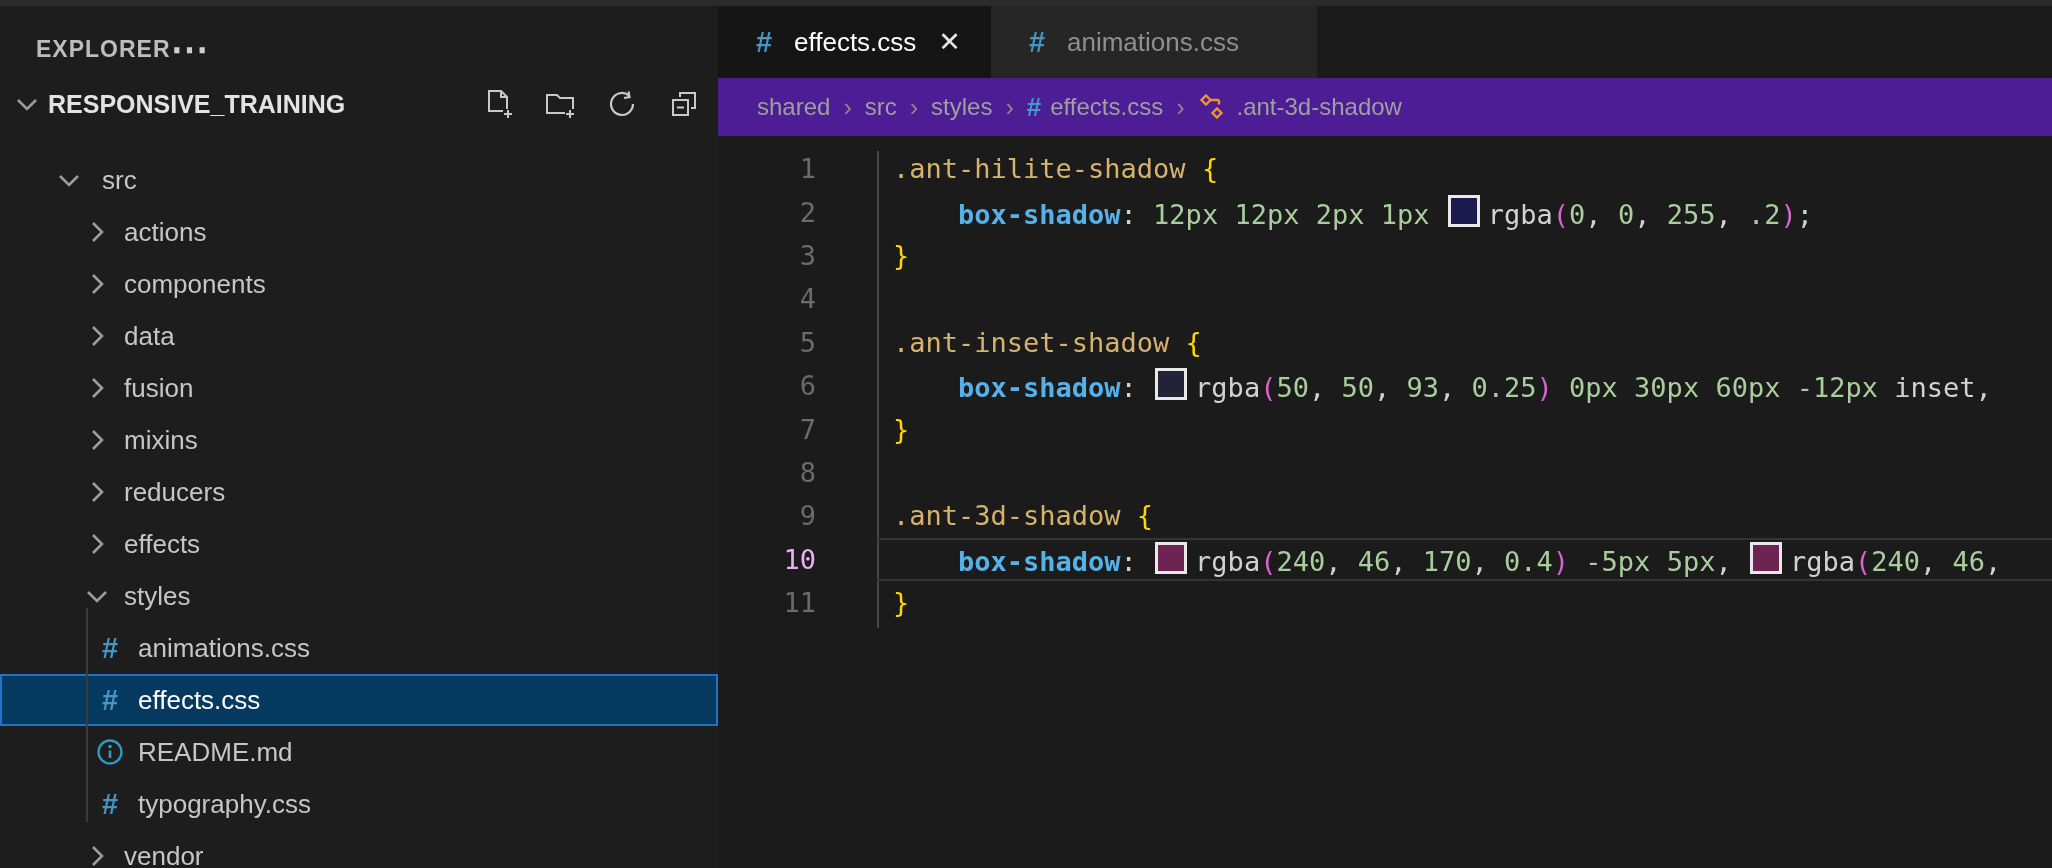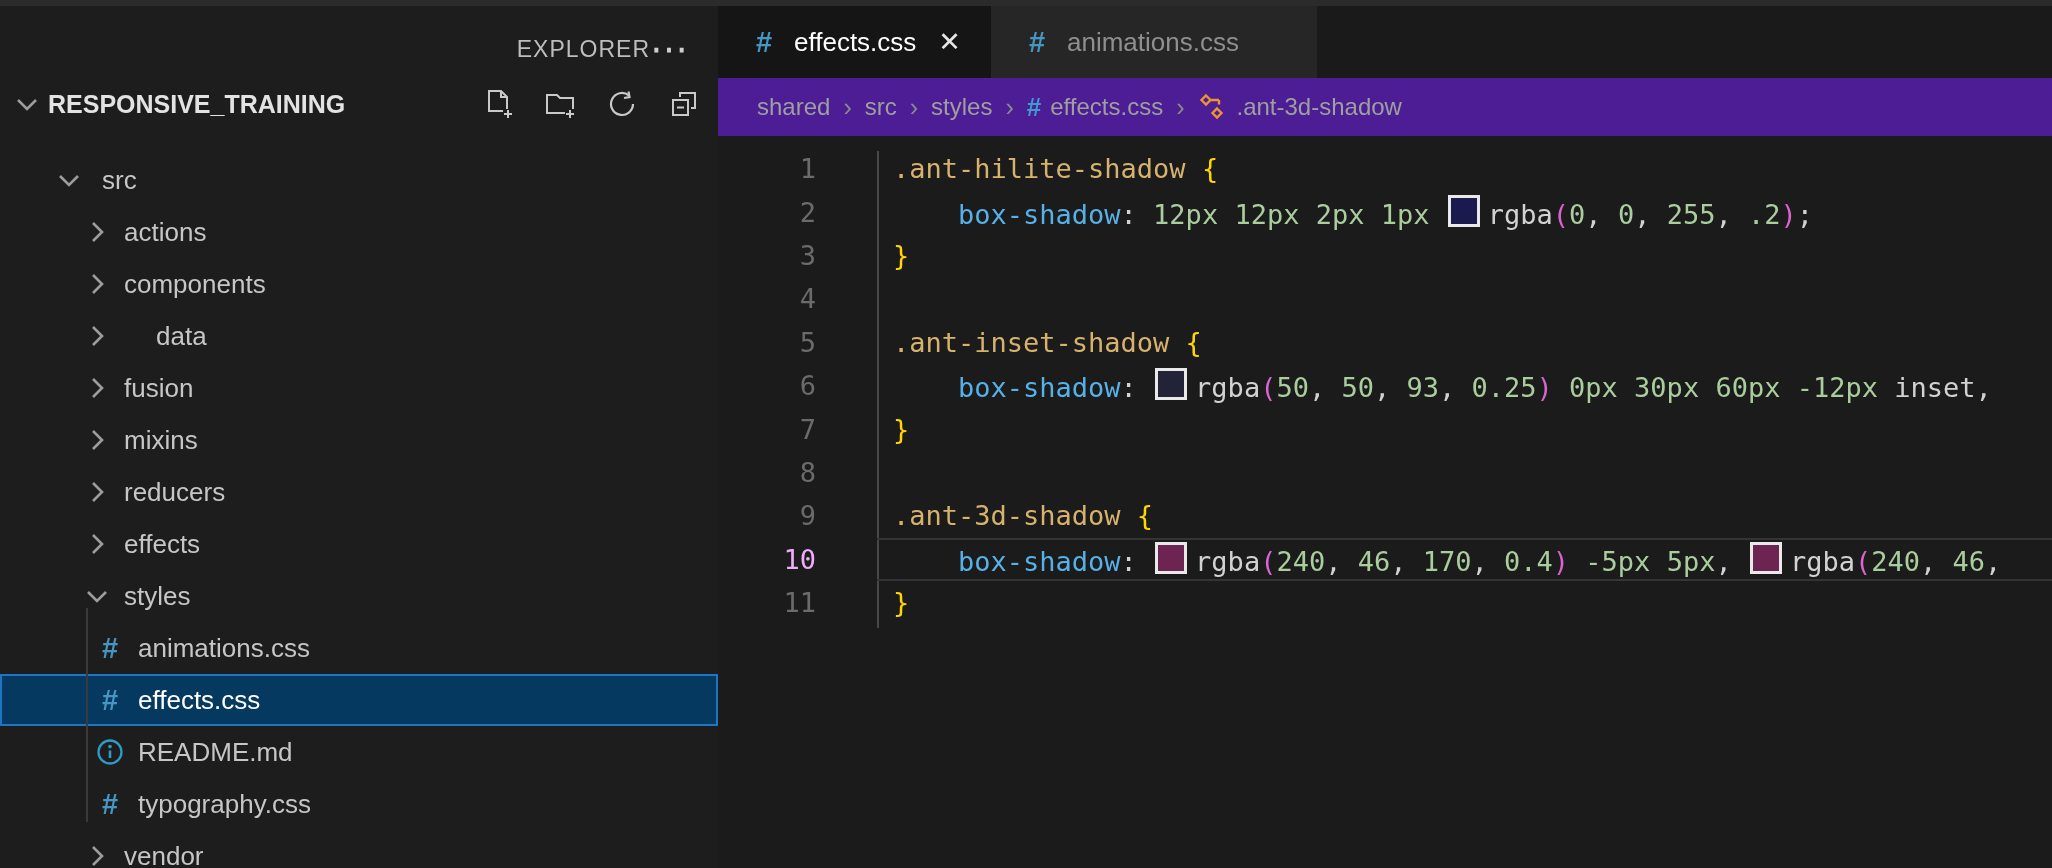--- a/index.html
+++ b/index.html
@@ -1,22 +1,22 @@
 <!DOCTYPE html>
 <html><head>
 <meta charset="utf-8">
 <style>
   html,body{margin:0;padding:0;}
   body{width:2052px;height:868px;background:#1b1b1b;overflow:hidden;position:relative;
        font-family:"Liberation Sans",sans-serif;-webkit-font-smoothing:antialiased;}
   .topstrip{position:absolute;left:0;top:0;width:100%;height:6px;background:#2b2b2b;}
   
   .sidebar{position:absolute;left:0;top:6px;width:718px;bottom:0;background:#1d1d1d;}
-  .exp-row{height:58px;display:flex;align-items:center;justify-content:flex-end;
-           padding:14px 30px 0 36px;color:#bdbdbd;}
+  .exp-row{height:58px;display:flex;align-items:center;justify-content:flex-start;
+           padding:14px 30px 0 36px;color:#bdbdbd;font-weight:bold;}
   .exp-title{font-size:23px;letter-spacing:1px;}
   .exp-menu{font-size:38px;color:#cfcfcf;line-height:20px;cursor:default;}
   .section{height:52px;display:flex;align-items:center;padding:0 18px 0 12px;color:#e3e3e3;}
   .section .chev{width:30px;height:30px;flex:0 0 30px;}
   .section-name{font-size:25px;font-weight:700;margin-left:6px;white-space:nowrap;}
   .section-actions{margin-left:auto;display:flex;gap:30px;}
   .act-icon{width:32px;height:32px;}
   .tree{margin-top:24px;position:relative;}
   .tree-row{height:52px;display:flex;align-items:center;font-size:26px;color:#c6c6c6;position:relative;}
   .tree-row.selected{background:#05395f;color:#ffffff;box-shadow:inset 0 0 0 2px #1f75c5;}
@@ -42,21 +42,21 @@
   
   .code{position:absolute;left:0;top:141px;right:0;font-family:"DejaVu Sans Mono",monospace;
         font-size:27px;}
   .gutter-divider{position:absolute;left:159px;top:145px;width:2px;height:477px;background:#474747;}
   .line{height:43.4px;display:flex;align-items:center;position:relative;}
   .ln{width:98px;text-align:right;color:#6b6b6b;flex:0 0 98px;}
   .lc{margin-left:77px;white-space:pre;color:#d2d2d2;}
   .line.cur::before{content:"";position:absolute;left:159px;right:0;top:0;bottom:0;
         border-top:2px solid #343434;border-bottom:2px solid #343434;pointer-events:none;}
   .line.cur .ln{color:#f0abfc;}
-  .sel{color:#d7b26d;} .prop{color:#56b1e8;} .num{color:#aacd9e;}
+  .sel{color:#d7b26d;} .prop{color:#56b1e8;font-weight:bold;} .num{color:#aacd9e;}
   .par{color:#d963cf;} .brace{color:#ffd604;} .pun{color:#d2d2d2;}
   .sw{display:inline-block;width:26px;height:26px;border:3px solid #e9e9e9;
       margin:0 8px -3px 2px;}
 </style>
 </head>
 <body>
 
 <div class="topstrip"></div>
 
 <div class="sidebar">
@@ -104,21 +104,21 @@
             <path d="M11 6l9 9-9 9" fill="none" stroke="#9d9d9d" stroke-width="2.6"></path>
           </svg></span>
         <span class="tree-label">actions</span>
       </div>
       <div class="tree-row" style="padding-left: 82px;">
         <span class="chev" style="margin-right: 12px;"><svg viewBox="0 0 30 30" width="30" height="30">
             <path d="M11 6l9 9-9 9" fill="none" stroke="#9d9d9d" stroke-width="2.6"></path>
           </svg></span>
         <span class="tree-label">components</span>
       </div>
-      <div class="tree-row" style="padding-left: 82px; gap: 32px;">
+      <div class="tree-row" style="padding-left: 82px;">
         <span class="chev" style="margin-right: 12px;"><svg viewBox="0 0 30 30" width="30" height="30">
             <path d="M11 6l9 9-9 9" fill="none" stroke="#9d9d9d" stroke-width="2.6"></path>
           </svg></span>
         <span class="tree-label">data</span>
       </div>
       <div class="tree-row" style="padding-left: 82px;">
         <span class="chev" style="margin-right: 12px;"><svg viewBox="0 0 30 30" width="30" height="30">
             <path d="M11 6l9 9-9 9" fill="none" stroke="#9d9d9d" stroke-width="2.6"></path>
           </svg></span>
         <span class="tree-label">fusion</span>

